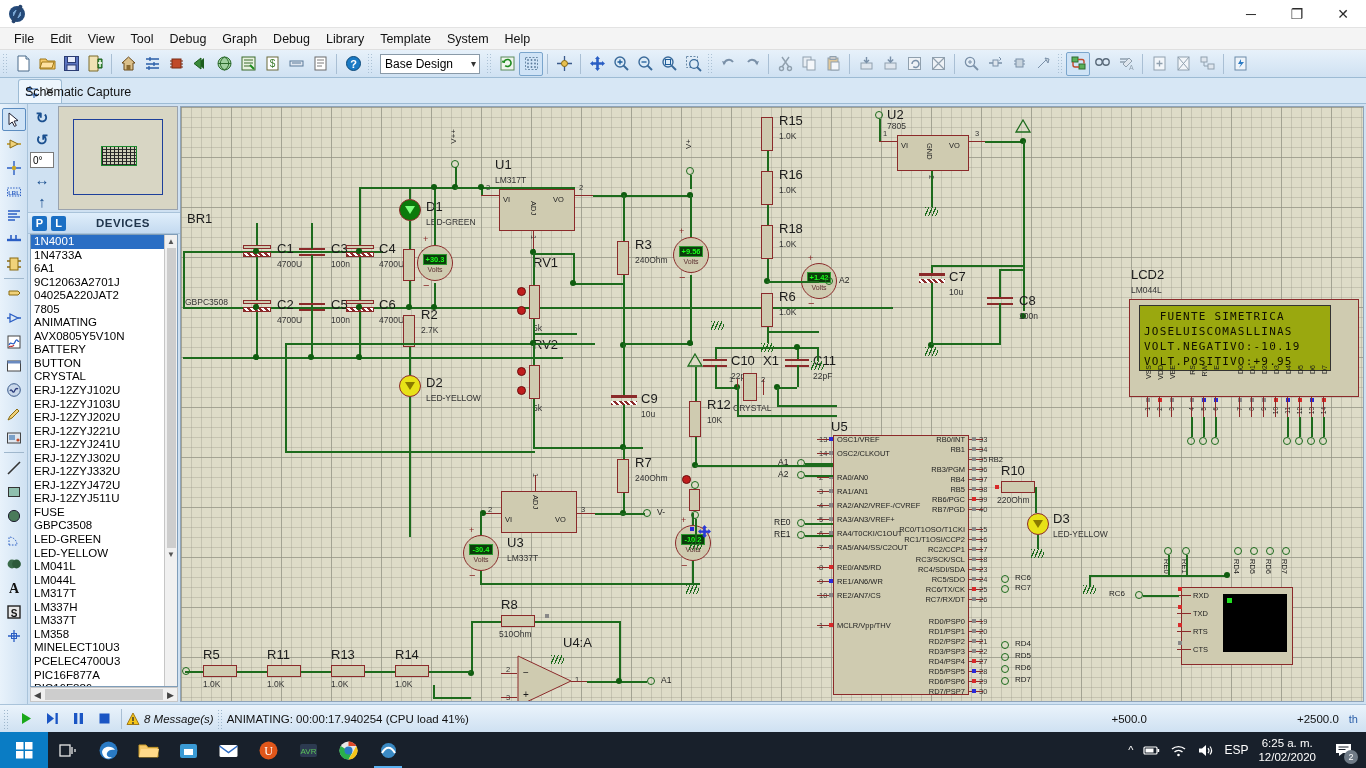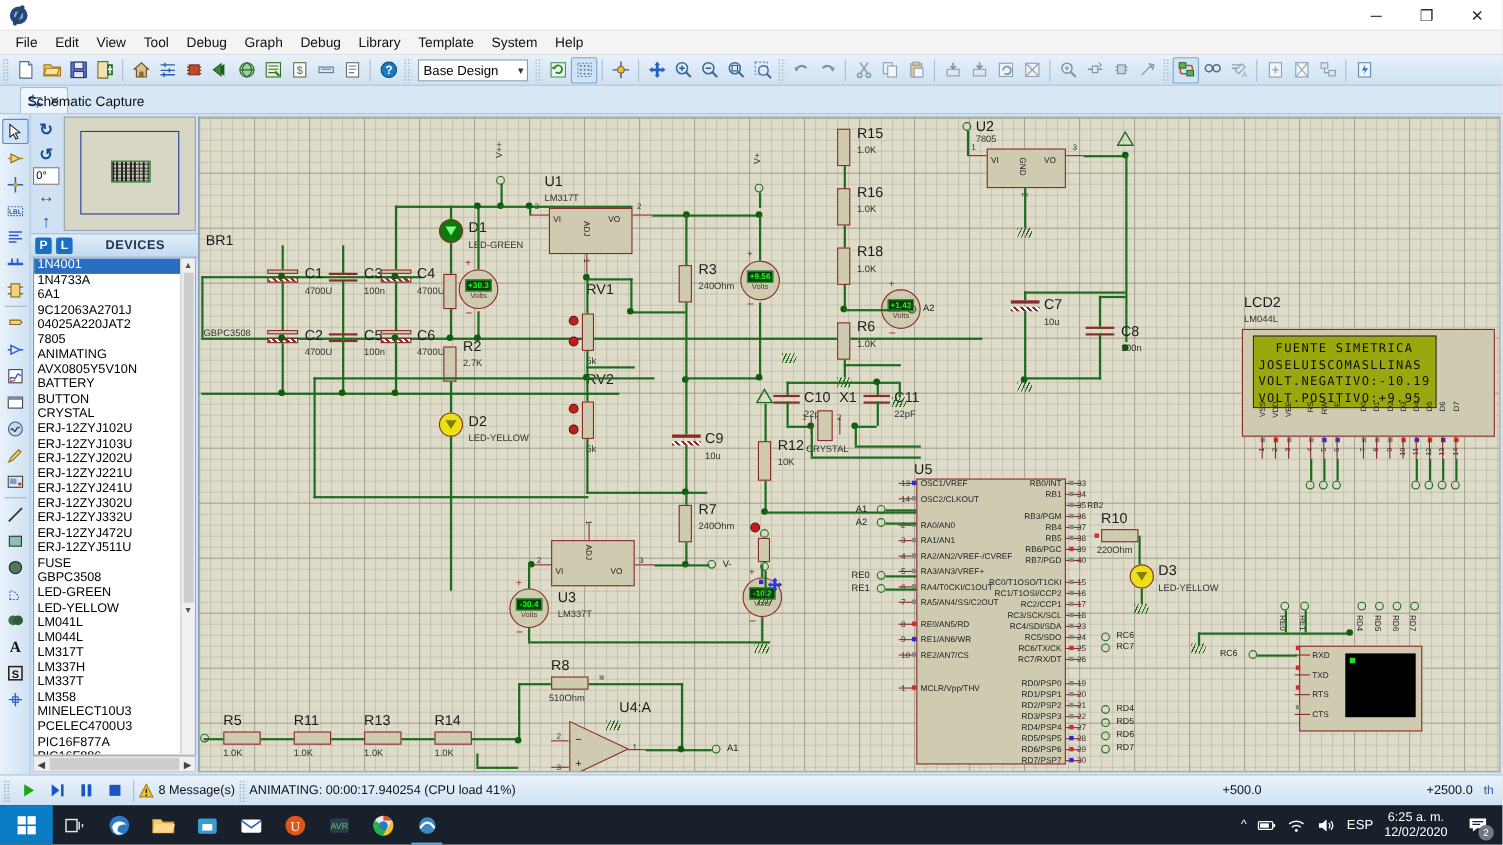--- a/index.html
+++ b/index.html
@@ -174,21 +174,21 @@
 
   
   #statusbar{ position:absolute; left:0; top:704px; width:1366px; height:28px;
     background:linear-gradient(#eaf3fb,#cfe1f2); border-top:1px solid #a9c3da;
     display:flex; align-items:center; }
   #statusbar .grip{ width:7px;height:20px;margin:0 3px;
     background-image:radial-gradient(#9fb7cc 35%,transparent 36%);
     background-size:3px 3px; }
   .simbtn{ width:26px;height:22px;display:flex;align-items:center;
     justify-content:center; }
-  #msgs{ display:flex;align-items:center;gap:4px; font-size:11.5px; color:#111; }
+  #msgs{ display:flex;align-items:center;gap:4px; font-size:11.5px; color:#111;font-style:italic; }
   #animtxt{ font-size:11.5px; color:#111; }
   #coordL,#coordR{ font-size:11.5px; color:#111; }
   #thtxt{ font-size:11px; color:#2a5ea8; }
 
   
   #taskbar{ position:absolute; left:0; top:732px; width:1366px; height:36px;
     background:#18202b; display:flex; align-items:center; }
   #startbtn{ width:48px;height:36px;background:#0a7cc4;
     display:flex;align-items:center;justify-content:center; }
   #startbtn .w{ width:17px;height:17px;
@@ -1373,21 +1373,21 @@
       <div class="term" style="left:820px;top:546px;"></div>
       <div class="lbl" style="left:834px;top:544px;font-size:8px;">RD5</div>
       <div class="term" style="left:820px;top:558px;"></div>
       <div class="lbl" style="left:834px;top:556px;font-size:8px;">RD6</div>
       <div class="term" style="left:820px;top:570px;"></div>
       <div class="lbl" style="left:834px;top:568px;font-size:8px;">RD7</div>
 
       <div class="lbl" style="left:950px;top:160px;font-size:13px;">LCD2</div>
       <div class="lbl val" style="left:950px;top:178px;">LM044L</div>
       <div id="lcd" style="left:948px;top:192px;width:230px;height:98px;"></div>
-      <div id="lcdscreen" style="left:958px;top:198px;width:167px;height:66px;">
+      <div id="lcdscreen" style="left:958px;top:198px;width:192px;height:66px;">
         <div>  FUENTE SIMETRICA</div>
         <div>JOSELUISCOMASLLINAS</div>
         <div>VOLT.NEGATIVO:-10.19</div>
         <div>VOLT.POSITIVO:+9.95</div>
       </div>
       <div id="lcdpins">
           <div class="lbl" style="left: 964px; top: 258px; font-size: 7px; writing-mode: vertical-rl; transform: rotate(180deg);">VSS</div>
           <div class="lbl" style="left: 963px; top: 300px; font-size: 6.5px; writing-mode: vertical-rl; transform: rotate(180deg);">1</div>
           <div class="sq sqg" style="left: 965px; top: 291px;"></div>
           <div class="pin pv" style="left: 966px; top: 290px; height: 20px;"></div>

